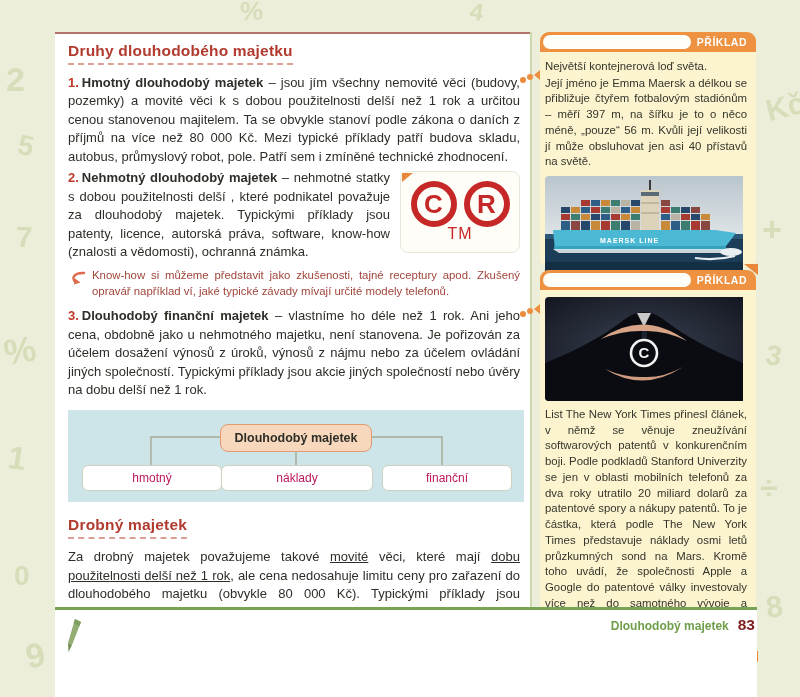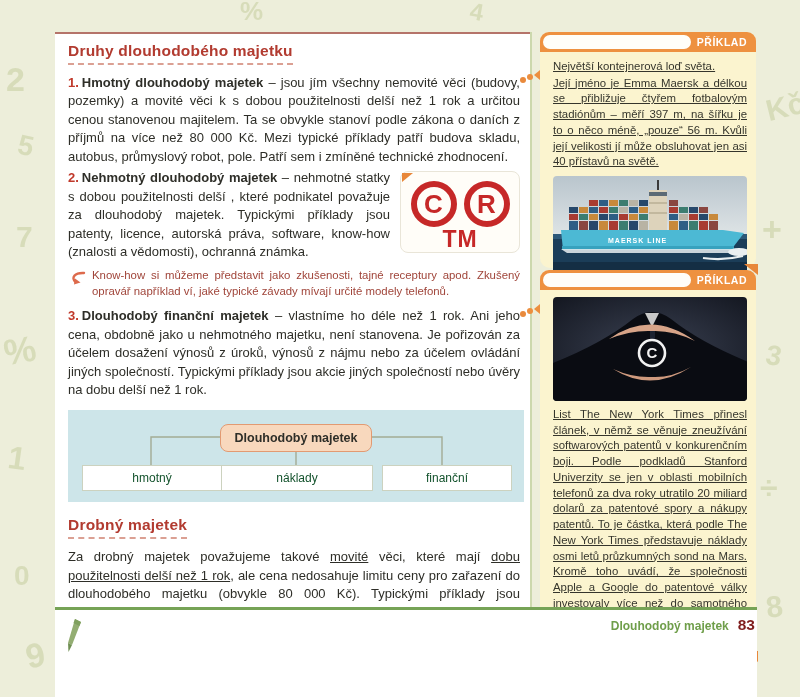--- a/index.html
+++ b/index.html
@@ -29,47 +29,47 @@
   .tm-box{
     float:right;width:118px;height:80px;margin:2px 0 4px 10px;position:relative;
     background:#fffdf8;border:1px solid #e9e5d8;border-radius:8px;
   }
   .tm-fold{position:absolute;left:1px;top:1px;width:0;height:0;
     border-top:9px solid #e8873a;border-right:11px solid transparent;}
   .tm-row{display:flex;justify-content:center;gap:7px;margin-top:9px;}
   .ring{width:34px;height:34px;border:6px solid #c62828;border-radius:50%;
     display:flex;align-items:center;justify-content:center;
     color:#c62828;font-weight:bold;font-size:26px;line-height:1;}
-  .tm-word{color:#c62828;font-weight:bold;font-size:23px;text-align:center;margin-top:-4px;letter-spacing:1px;}
+  .tm-word{color:#c62828;font-weight:normal;font-size:16px;text-align:center;margin-top:-4px;letter-spacing:1px;}
 
   .note{display:flex;align-items:flex-start;margin:6px 0 8px 0;
     color:#a0453a;font-size:11.4px;line-height:1.4;text-align:justify;}
   .note svg{flex-shrink:0;margin:2px 6px 0 0;}
 
   .diagram{position:relative;width:456px;height:92px;background:#cde5e9;margin:10px 0 14px 0;}
   .dg-root{
     position:absolute;left:50%;transform:translateX(-50%);top:14px;width:150px;height:26px;
     background:#f8d8bd;border:1px solid #e29a72;border-radius:8px;
     display:flex;align-items:center;justify-content:center;font-weight:bold;font-size:12.5px;color:#2e2e28;
   }
   .dg-child{
-    position:absolute;top:55px;height:24px;background:#ffffff;border:1px solid #ccd2bf;border-radius:0;
-    display:flex;align-items:center;justify-content:center;font-size:12px;color:#14532d;
+    position:absolute;top:55px;height:24px;background:#ffffff;border:1px solid #ccd2bf;border-radius:6px;
+    display:flex;align-items:center;justify-content:center;font-size:12px;color:#be185d;
   }
   .dg-svg{position:absolute;left:0;top:0;}
 
   .main-dot{position:absolute;width:6px;height:6px;border-radius:50%;background:#e98a3c;}
 
   
   .vline{position:absolute;left:530px;top:32px;width:2px;height:575px;background:#ccd8ad;}
   .ex-box{position:absolute;left:540px;width:216px;border-radius:10px;background:#fbf4cf;}
   .ex-header{position:relative;height:20px;background:#ee9140;border-radius:9px 9px 0 0;}
   .ex-header .inset{position:absolute;left:3px;top:3px;width:148px;height:14px;background:#fffef9;border-radius:7px;}
   .ex-label{position:absolute;right:9px;top:3.5px;color:#ffffff;font-weight:bold;font-size:10.5px;letter-spacing:.5px;}
-  .ex-body{padding:7px 9px 9px 13px;color:#35352c;font-size:11.4px;line-height:1.38;text-align:justify;text-decoration:underline;}
+  .ex-body{padding:7px 9px 9px 5px;color:#35352c;font-size:11.4px;line-height:1.38;text-align:justify;}
   .ex-title{margin-bottom:1px;text-align:left;}
   .ex-photo{border-radius:4px;overflow:hidden;line-height:0;margin-top:6px;}
   .ex-photo2{border-radius:4px;overflow:hidden;line-height:0;margin-bottom:6px;}
   .ex-source{font-style:italic;font-weight:bold;text-align:right;margin-top:3px;}
   .ex-fold{position:absolute;right:-2px;bottom:-7px;width:0;height:0;
     border-top:11px solid #e8873a;border-left:14px solid transparent;}
   .mk-dot{position:absolute;left:-13px;width:6px;height:6px;border-radius:50%;background:#ec8f3f;}
   .mk-tri{position:absolute;left:-6px;width:0;height:0;
     border-right:6px solid #ec8f3f;border-top:5px solid transparent;border-bottom:5px solid transparent;}
 

